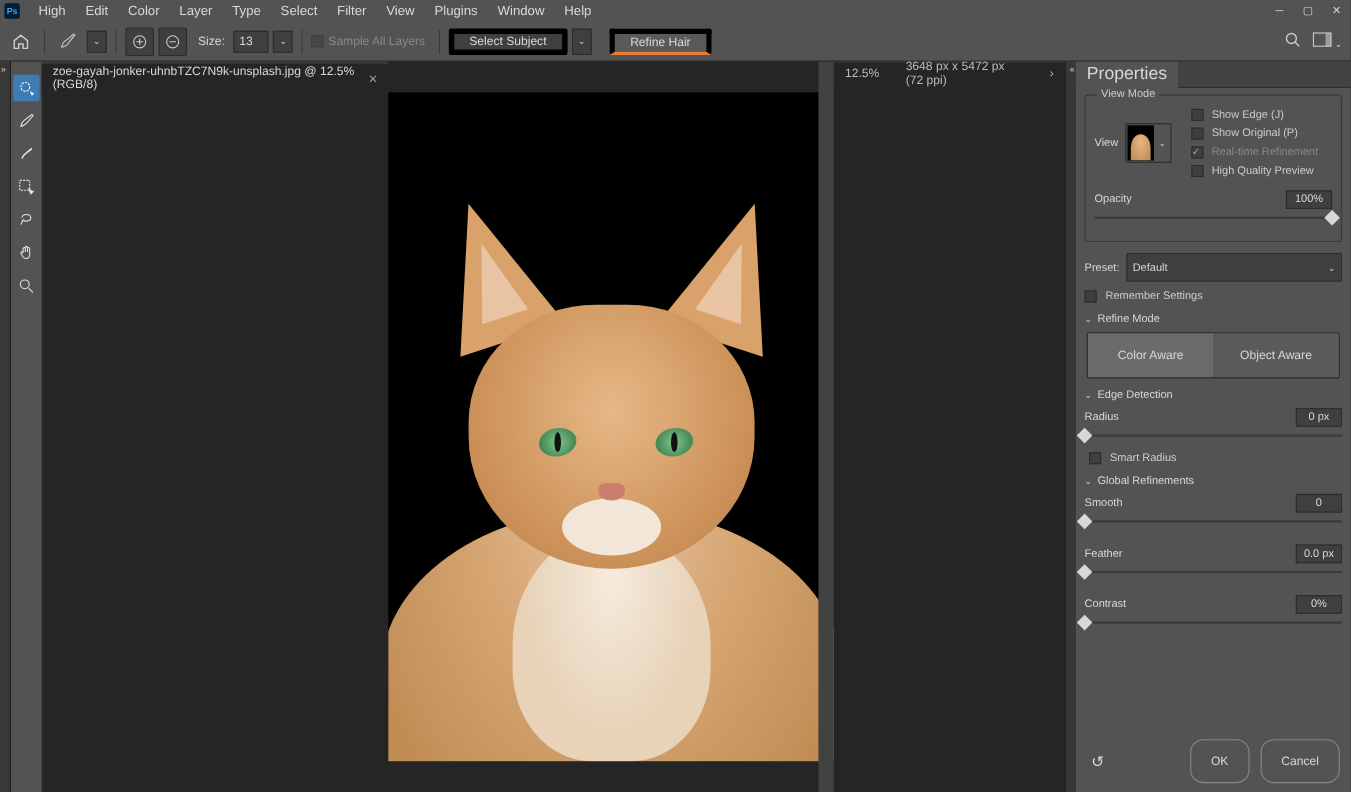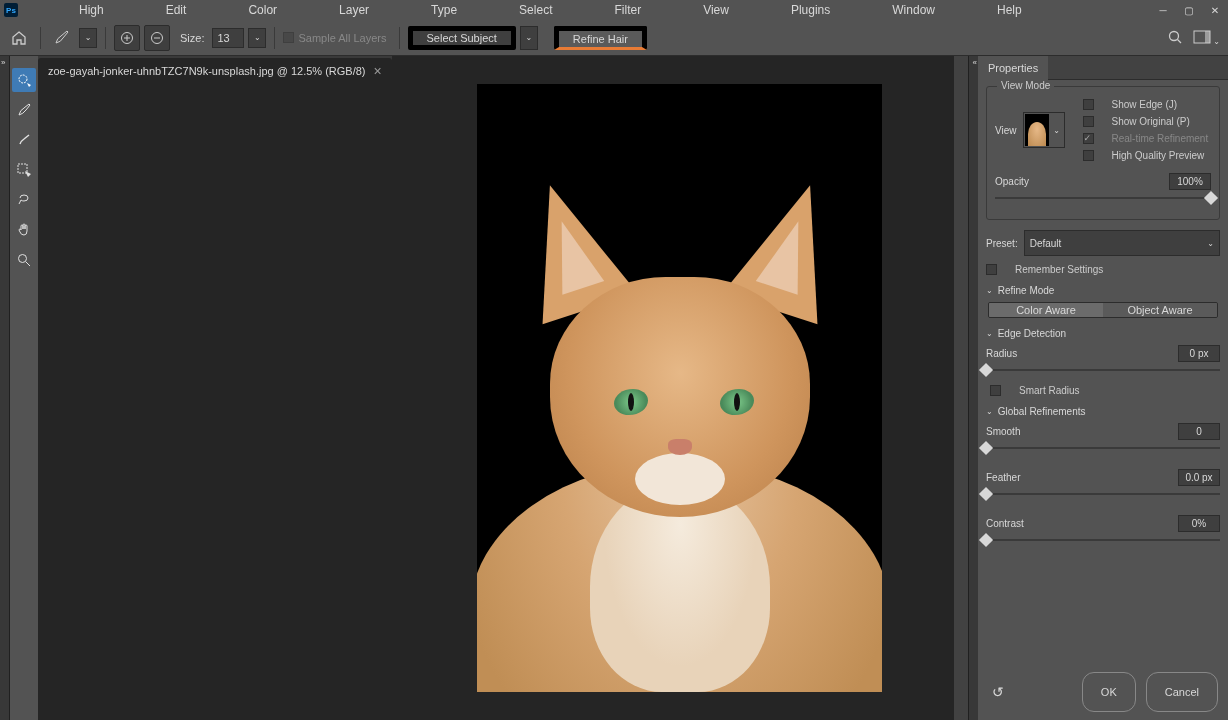--- a/index.html
+++ b/index.html
@@ -1,19 +1,19 @@
 <!DOCTYPE html>
 <html><head>
 <meta charset="utf-8">
 <style>
 * { margin: 0; padding: 0; box-sizing: border-box; user-select: none; }
 body { width: 1228px; height: 720px; background: #323232; font-family: 'Segoe UI', Tahoma, sans-serif; font-size: 11px; color: #d8d8d8; overflow: hidden; position: relative; }
 
 
-.menubar { height: 20px; background: #535353; display: flex; align-items: center; padding: 0 4px; position: relative; gap: 44px; }
+.menubar { height: 20px; background: #535353; display: flex; align-items: center; padding: 0 4px; position: relative; }
 .ps-logo { width: 14px; height: 14px; background: #001e36; border-radius: 2px; display: flex; align-items: center; justify-content: center; color: #31a8ff; font-size: 8px; font-weight: bold; margin-right: 8px; }
 .menubar .menu-item { padding: 2px 9px; cursor: default; font-size: 12px; }
 .win-controls { position: absolute; right: 0; top: 0; display: flex; }
 .win-btn { width: 26px; height: 20px; display: flex; align-items: center; justify-content: center; cursor: default; font-size: 10px; }
 
 
 .options-bar { height: 36px; background: #535353; border-bottom: 1px solid #2c2c2c; display: flex; align-items: center; padding: 0 6px; gap: 4px; position: relative; }
 .home-btn, .tool-icon-sm { width: 26px; height: 26px; display: flex; align-items: center; justify-content: center; border-radius: 2px; }
 .tool-icon-sm.filled { background: #3f3f3f; border: 1px solid #2c2c2c; }
 .opt-sep { width: 1px; height: 22px; background: #3a3a3a; margin: 0 4px; }
@@ -57,44 +57,44 @@
 .chest { position: absolute; top: 300px; left: 50%; transform: translateX(-50%); width: 180px; height: 210px; background: radial-gradient(ellipse at 50% 20%, #f5ebdd 0%, #e8d3b9 60%); border-radius: 50% 50% 40% 40%; }
 
 .status-bar { height: 20px; background: #252525; border-top: 1px solid #3a3a3a; display: flex; align-items: center; padding: 0 10px; gap: 24px; font-size: 11px; color: #bbb; }
 
 
 .right-col { display: flex; }
 .right-expand { width: 10px; background: #383838; border-left: 1px solid #202020; position: relative; }
 .right-expand .arr { position: absolute; top: 2px; right: 1px; font-size: 8px; }
 .props-panel { width: 250px; background: #535353; display: flex; flex-direction: column; }
 .panel-tab-row { height: 24px; display: flex; border-bottom: 1px solid #2c2c2c; background: #424242; }
-.panel-tab { background: #535353; padding: 0 10px; display: flex; align-items: center; font-size: 11px; border-bottom: 1px solid #535353; margin-bottom: -1px; }
+.panel-tab { background: #535353; padding: 0 10px; display: flex; align-items: center; font-size: 16px; border-bottom: 1px solid #535353; margin-bottom: -1px; }
 .panel-body { flex: 1; overflow-y: auto; padding: 6px 8px 8px 8px; }
 .fieldset { border: 1px solid #3a3a3a; border-radius: 3px; padding: 12px 8px 10px 8px; margin-bottom: 10px; position: relative; }
 .fieldset .legend { position: absolute; top: -7px; left: 10px; background: #535353; padding: 0 4px; font-size: 10px; color: #ccc; }
 .view-row { display: flex; align-items: center; gap: 6px; }
 .view-thumb-wrap { display: flex; align-items: center; gap: 2px; border: 1px solid #2c2c2c; padding: 1px; }
 .view-thumb { width: 24px; height: 32px; background: #000; display: flex; align-items: flex-end; justify-content: center; overflow: hidden; }
 .view-thumb .mini-cat { width: 18px; height: 24px; background: radial-gradient(ellipse at 50% 30%, #e6b887 0%, #c08e55 90%); border-radius: 50% 50% 0 0; }
 .checks { display: flex; flex-direction: column; gap: 6px; flex: 1; margin-left: 12px; }
-.chk-row { display: flex; align-items: center; gap: 18px; font-size: 10px; color: #ccc; }
+.chk-row { display: flex; align-items: center; gap: 8px; font-size: 10px; color: #ccc; }
 .chk-row.disabled { color: #888; }
 .chk-box { width: 11px; height: 11px; border: 1px solid #2c2c2c; background: #3f3f3f; }
 .chk-box.checked::after { content: '✓'; font-size: 9px; line-height: 9px; color: #aaa; display: block; }
 .val-input { width: 42px; height: 17px; background: #3f3f3f; border: 1px solid #2c2c2c; color: #d8d8d8; font-size: 10px; text-align: center; }
 .row-label-input { display: flex; justify-content: space-between; align-items: center; font-size: 10px; margin-top: 6px; }
 .slider { height: 10px; position: relative; margin: 3px 0 6px 0; }
 .slider-track { position: absolute; top: 4px; left: 0; right: 0; height: 2px; background: #3a3a3a; }
 .slider-thumb { position: absolute; top: 0; width: 10px; height: 10px; background: #d8d8d8; transform: translateX(-50%) rotate(45deg); }
 .section-hdr { display: flex; align-items: center; gap: 5px; font-size: 10px; margin: 10px 0 6px 0; cursor: default; }
 .section-hdr .caret { font-size: 8px; }
 .preset-row { display: flex; align-items: center; gap: 6px; font-size: 10px; margin: 6px 0; }
 .preset-dd { flex: 1; height: 18px; background: #3f3f3f; border: 1px solid #2c2c2c; display: flex; align-items: center; justify-content: space-between; padding: 12px 5px; font-size: 10px; }
 .mode-toggle { display: flex; border: 1px solid #2c2c2c; border-radius: 2px; overflow: hidden; margin: 0 2px; }
-.mode-opt { flex: 1; height: 14px; display: flex; align-items: center; justify-content: center; font-size: 11px; background: #5a5a5a; text-align: right; }
+.mode-opt { flex: 1; height: 40px; display: flex; align-items: center; justify-content: center; font-size: 11px; background: #5a5a5a; text-align: right; }
 .mode-opt.active { background: #6b6b6b; }
 .btn-row { display: flex; justify-content: flex-end; align-items: center; gap: 10px; padding: 8px 10px; }
 .pill-btn { height: 40px; padding: 0 18px; border: 1px solid #888; border-radius: 12px; display: flex; align-items: center; font-size: 11px; }
 .reset-icon { font-size: 14px; margin-right: auto; margin-left: 4px; }
 </style>
 </head>
 <body>
 
 <div class="menubar">
   <div class="ps-logo">Ps</div>
@@ -227,20 +227,25 @@
           <div class="head">
             <div class="eye eye-l"></div>
             <div class="eye eye-r"></div>
             <div class="muzzle"></div>
             <div class="nose"></div>
           </div>
         </div>
       </div>
       <div class="scrollbar-v"></div>
     </div>
+    <div class="status-bar">
+      <span>12.5%</span>
+      <span>3648 px x 5472 px (72 ppi)</span>
+      <span>›</span>
+    </div>
   </div>
 
   <div class="right-col">
     <div class="right-expand">
         <span class="arr">«</span>
       </div>
     <div class="props-panel">
       <div class="panel-tab-row">
         <div class="panel-tab">Properties</div>
       </div>

